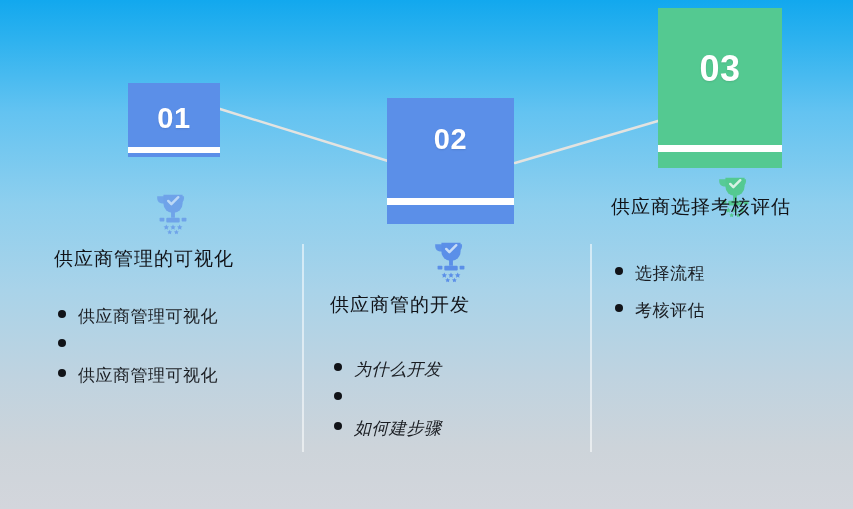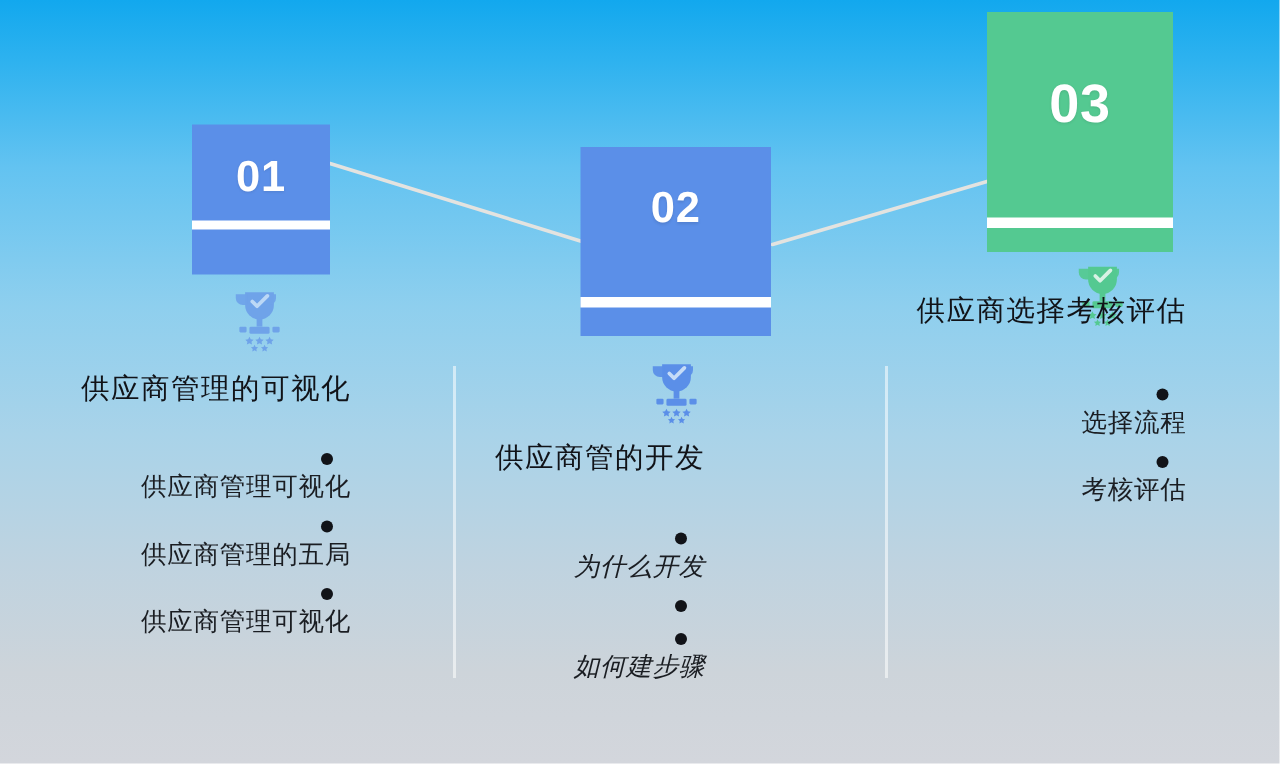--- a/index.html
+++ b/index.html
@@ -54,21 +54,21 @@
   }
   .num-card .bar {
     position: absolute;
     left: 0;
     width: 100%;
     background: #ffffff;
   }
 
   #card-01 {
     left: 128px; top: 83px;
-    width: 92px; height: 100px;
+    width: 92px; height: 74px;
     background: #5b8fe8;
   }
   #card-01 .num { top: 19px; font-size: 29px; }
   #card-01 .bar { top: 64px; height: 6px; }
 
   #card-02 {
     left: 387px; top: 98px;
     width: 127px; height: 126px;
     background: #5b8fe8;
   }
@@ -113,27 +113,26 @@
     letter-spacing: 1px;
     white-space: nowrap;
   }
   .bullet-list {
     list-style: none;
     margin: 0;
     padding: 0;
   }
   .bullet-list li {
     display: flex;
-    align-items: flex-end;
+    align-items: center;
     color: #1a1d22;
     font-size: 17px;
     letter-spacing: 0.5px;
     margin-bottom: 14px;
     white-space: nowrap;
-    flex-direction: column;
   }
   .bullet-list li .dot {
     display: inline-block;
     width: 8px;
     height: 8px;
     border-radius: 50%;
     background: #111318;
     margin-right: 12px;
     flex: 0 0 auto;
     position: relative;
@@ -236,21 +235,20 @@
 
   <div class="column" id="column-1">
     <div class="col-title">供应商管理的可视化</div>
     <ul class="bullet-list">
       <li>
         <span class="dot"></span>
         <span>供应商管理可视化</span>
       </li>
       <li>
         <span class="dot"></span>
-        <span>供应商管理的五局</span>
       </li>
       <li>
         <span class="dot"></span>
         <span>供应商管理可视化</span>
       </li>
     </ul>
   </div>
 
   <div class="column" id="column-2">
     <div class="col-title">供应商管的开发</div>

